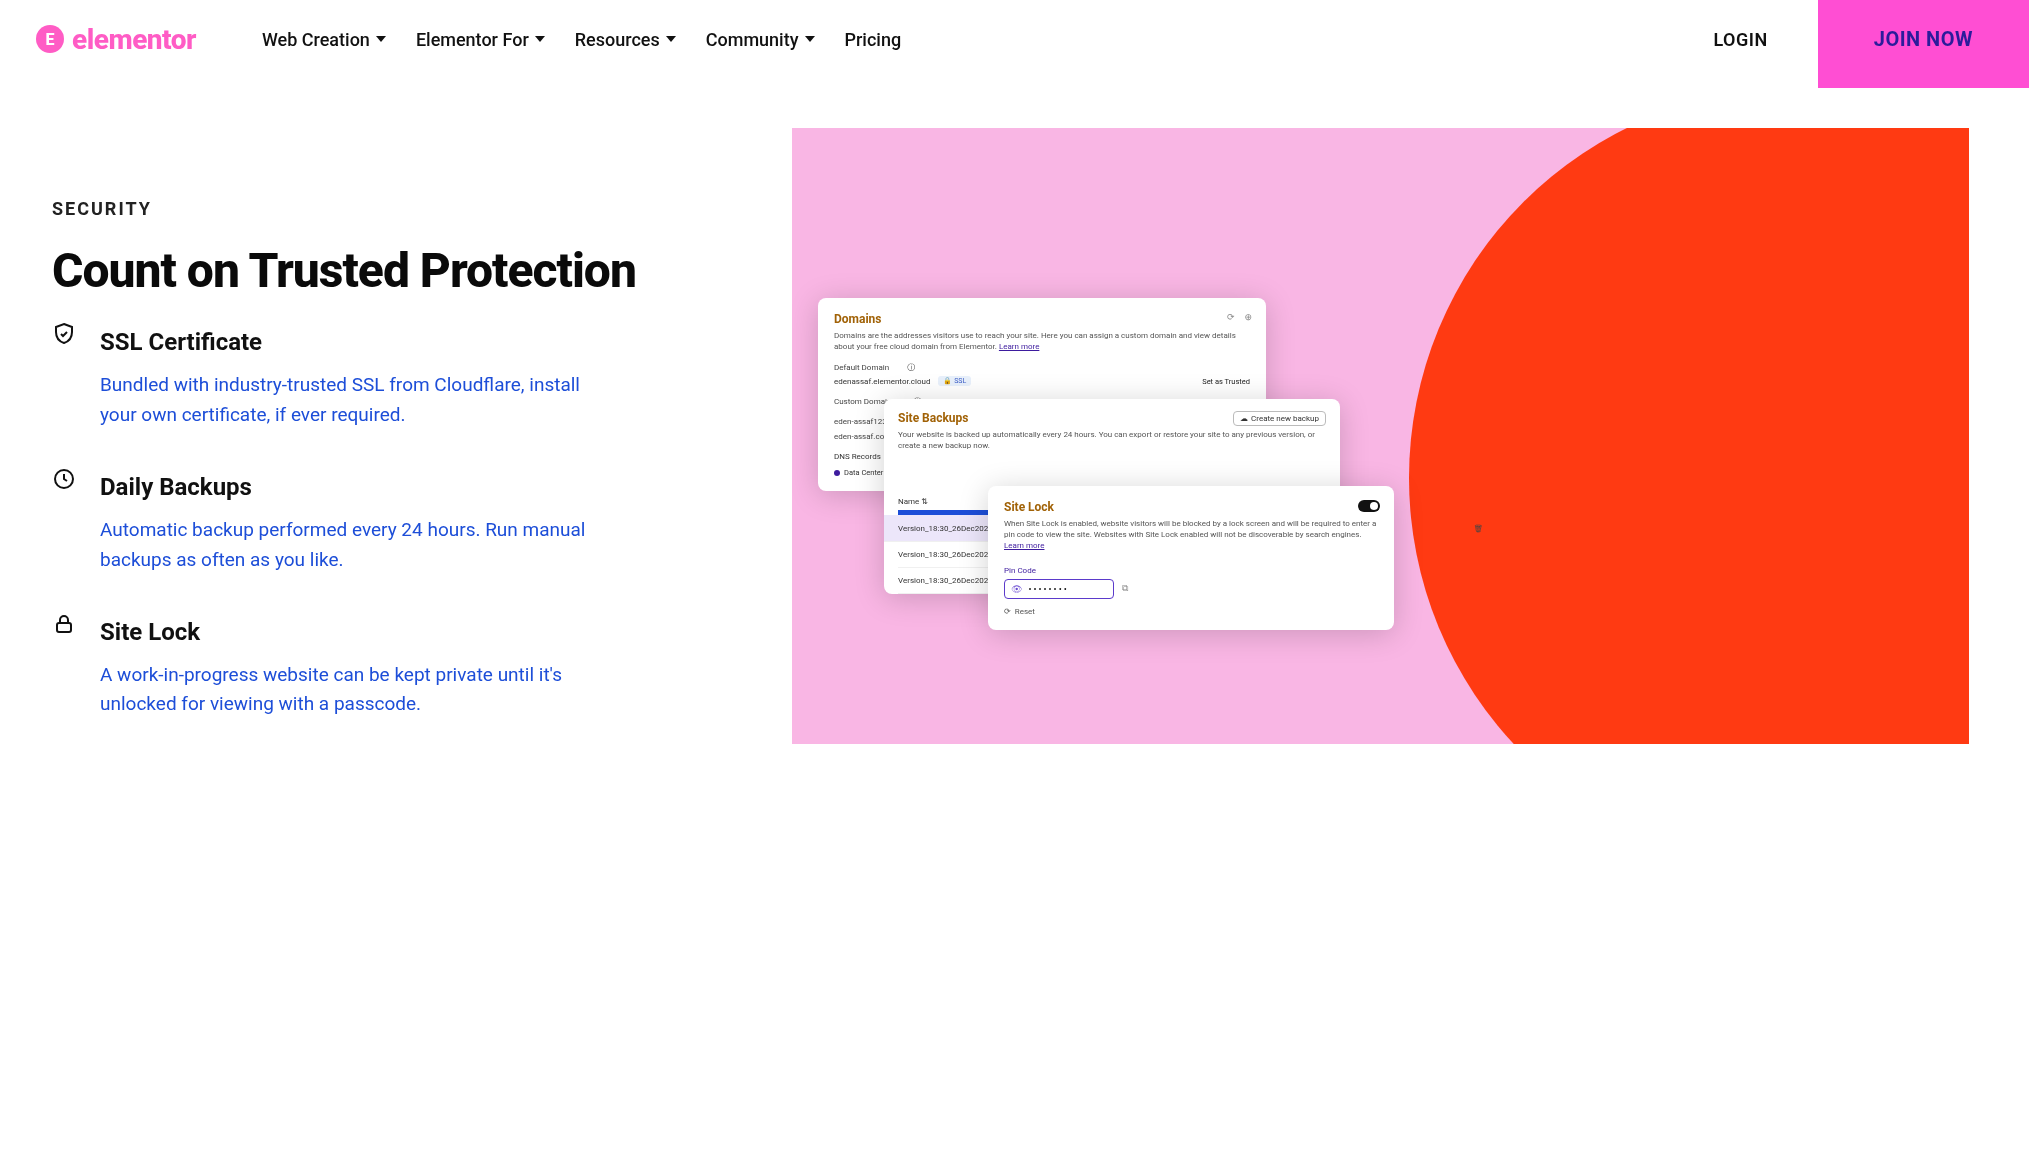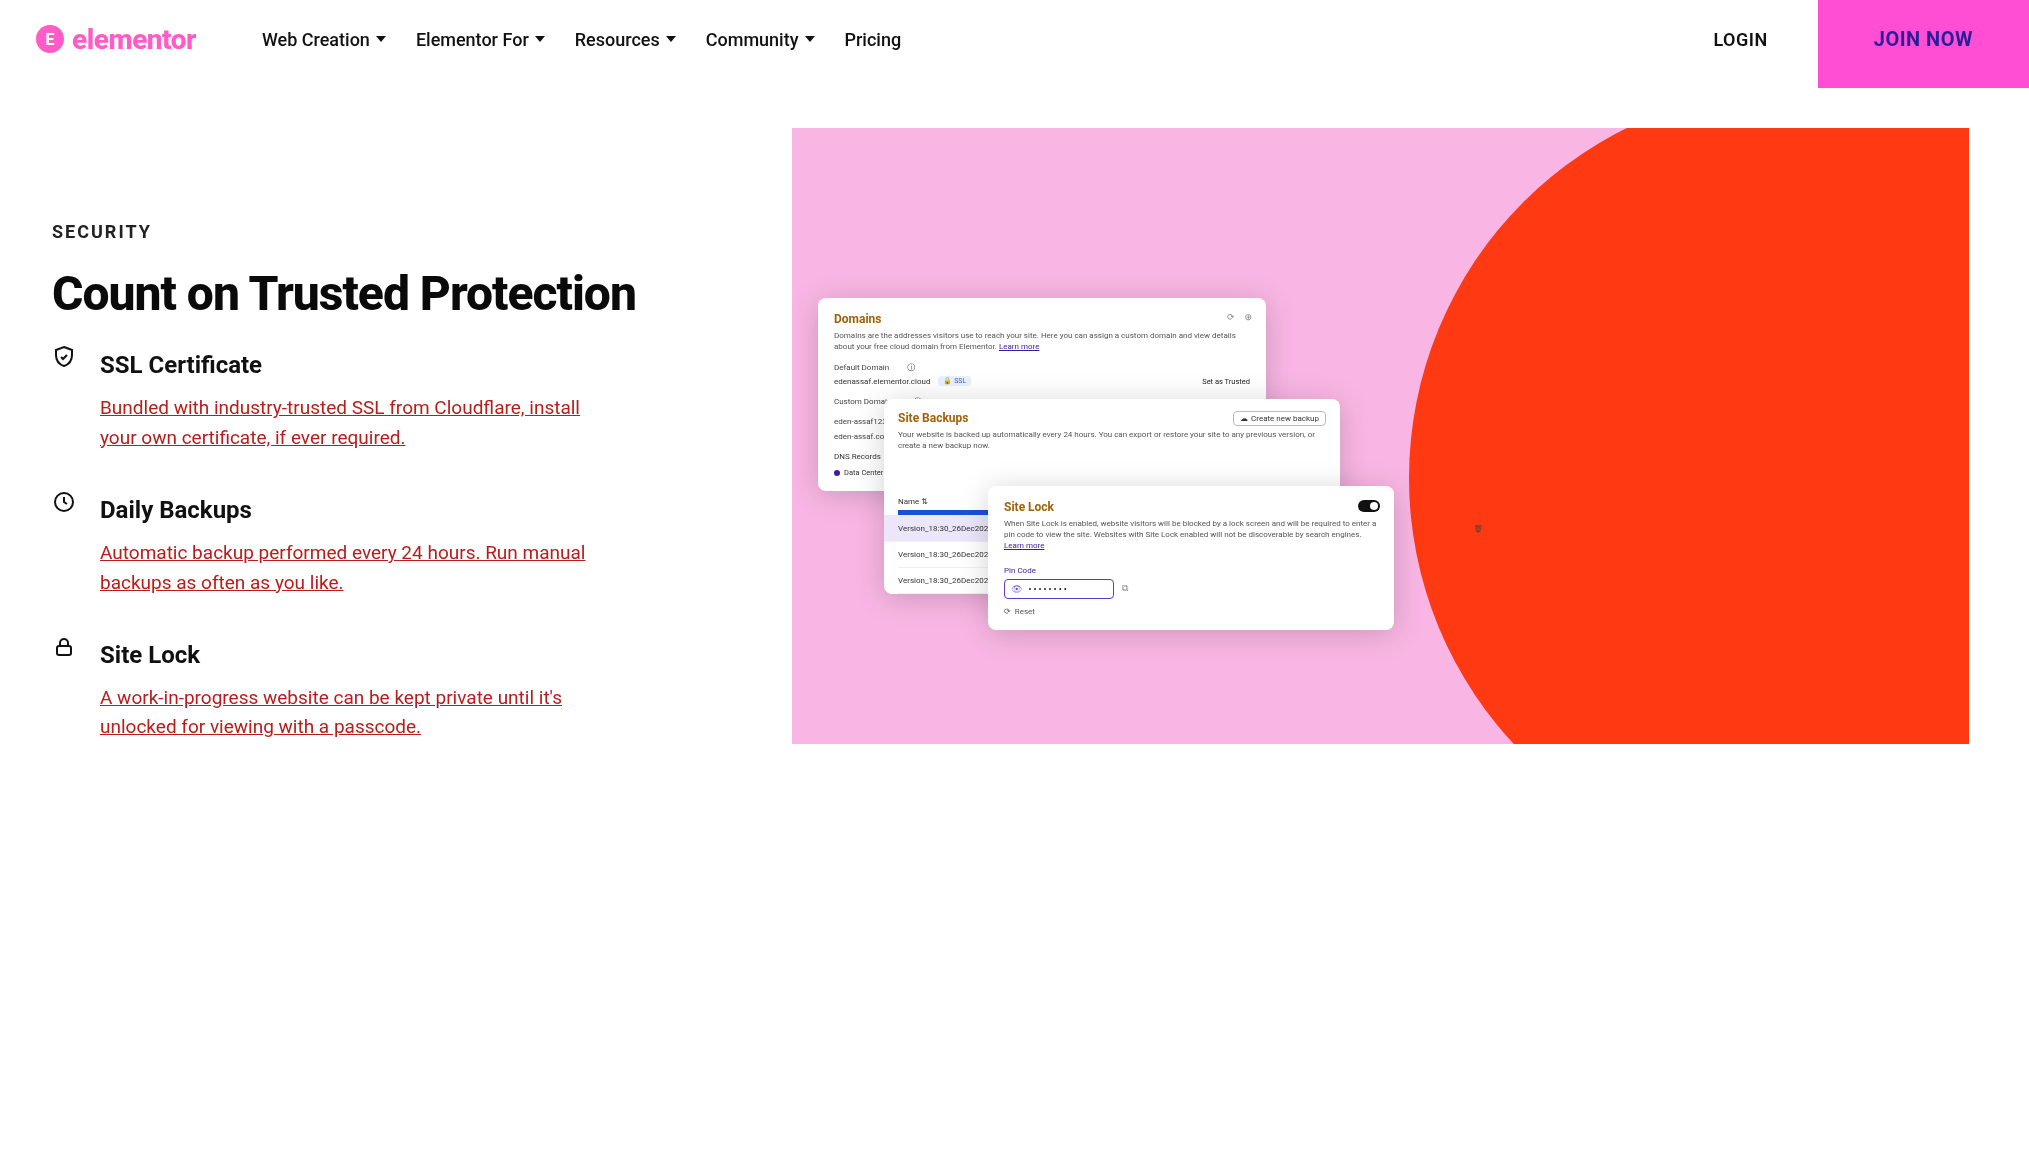--- a/index.html
+++ b/index.html
@@ -13,27 +13,27 @@
 .nav { display: flex; gap: 30px; margin-left: 66px; }
 .nav-item { display: flex; align-items: center; gap: 6px; font-size: 18px; font-weight: 500; cursor: pointer; color: #111; }
 .caret { width: 0; height: 0; border-left: 5px solid transparent; border-right: 5px solid transparent; border-top: 6px solid #111; }
 .header-right { margin-left: auto; display: flex; align-items: center; }
 .login { font-size: 18px; font-weight: 600; letter-spacing: 0.5px; margin-right: 50px; cursor: pointer; }
 .join { background: #ff4ed3; color: #2b1c9b; font-weight: 700; font-size: 20px; letter-spacing: 0.5px; padding: 28px 56px; height: 98px; display: flex; align-items: center; cursor: pointer; }
 
 
 .main { display: flex; padding: 50px 60px 50px 52px; gap: 60px; }
 .left { flex: 0 0 680px; padding-top: 70px; }
-.eyebrow { font-size: 18px; font-weight: 700; letter-spacing: 2px; color: #222; margin-bottom: 24px; margin-top: 23px; }
+.eyebrow { font-size: 18px; font-weight: 700; letter-spacing: 2px; color: #222; margin-bottom: 24px; }
 .headline { font-size: 48px; font-weight: 800; letter-spacing: -1px; line-height: 1.15; margin-bottom: 22px; color: #0a0a0a; }
 .feature { display: flex; gap: 22px; margin-bottom: 36px; }
 .feat-icon { flex: 0 0 26px; height: 26px; margin-top: 2px; }
 .feat-icon svg { width: 24px; height: 24px; stroke: #111; stroke-width: 2; fill: none; }
 .feat-title { font-size: 24px; font-weight: 700; margin-bottom: 14px; color: #111; margin-top: 8px; }
-.feat-desc { font-size: 19px; line-height: 1.55; color: #b91c1c; max-width: 520px; text-decoration: underline; }
+.feat-desc { font-size: 19px; line-height: 1.55; color: #1d4ed8; max-width: 520px; }
 
 
 .illus { flex: 1; position: relative; background: #f9b6e4; height: 616px; overflow: hidden; }
 .circle { position: absolute; width: 780px; height: 780px; border-radius: 50%; background: #ff3a12; right: -220px; top: -40px; }
 
 .panel { position: absolute; background: #fff; border-radius: 8px; box-shadow: 0 4px 30px rgba(0,0,0,0.18); font-size: 9px; color: #333; }
 .panel-title { color: #a16207; font-weight: 700; font-size: 12px; }
 .panel-desc { color: #555; font-size: 8px; line-height: 1.4; margin-top: 4px; }
 .panel a { color: #3d1b9e; text-decoration: underline; }
 

